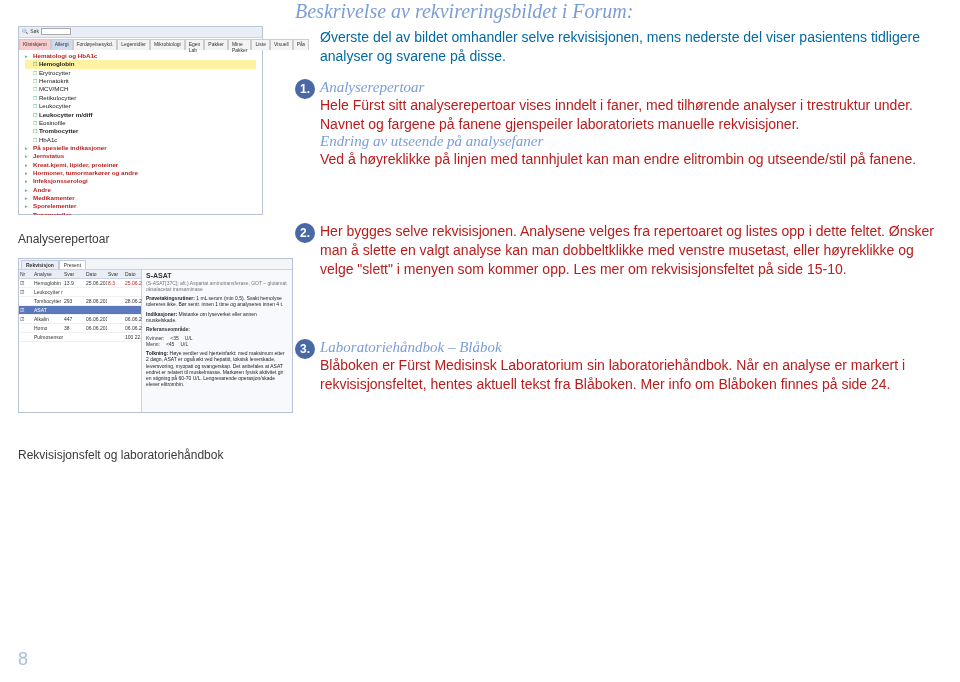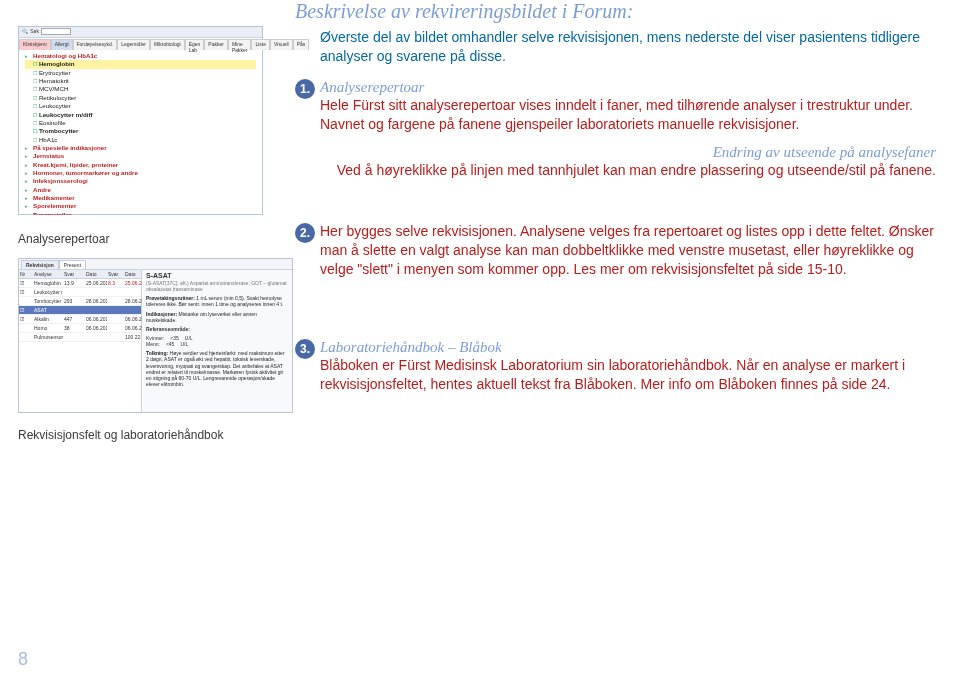--- a/index.html
+++ b/index.html
@@ -29,21 +29,21 @@
       top: 28px;
       font-size: 14px;
       line-height: 1.35;
       color: #0369a1;
     }
     .section {
       position: absolute;
       left: 320px; right: 24px;
     }
     .sec-1 { top: 78px; }
-    .sec-sub { top: 143px; text-align: right; }
+    .sec-sub { top: 132px; }
     .sec-2 { top: 222px; }
     .sec-3 { top: 338px; }
 
     .numbullet {
       width: 20px; height: 20px; border-radius: 50%;
       background: #4868a6;
       color: #fff;
       font-size: 12px; font-weight: bold;
       display: inline-flex; align-items: center; justify-content: center;
       position: absolute; left: -25px; top: 1px;
@@ -59,21 +59,21 @@
       line-height: 1.35;
       color: #b91c1c;
     }
 
     .caption {
       position: absolute;
       font-size: 12px;
       color: #3a3a3a;
     }
     .cap1 { left: 18px; top: 232px; }
-    .cap2 { left: 18px; top: 428px; }
+    .cap2 { left: 18px; top: 448px; }
 
     .page-number {
       position: absolute;
       left: 18px; bottom: 12px;
       font-size: 18px;
       color: #a7bee0;
     }
 
     
     .snap {
@@ -148,21 +148,21 @@
   <div class="content-block intro">Øverste del av bildet omhandler selve rekvisisjonen, mens nederste del viser pasientens tidligere analyser og svarene på disse.</div>
 
   <div class="section sec-1">
     <span class="numbullet">1.</span>
     <span class="sec-title">Analyserepertoar</span>
     <div class="sec-body">Hele Fürst sitt analyserepertoar vises inndelt i faner, med tilhørende analyser i trestruktur under. Navnet og fargene på fanene gjenspeiler laboratoriets manuelle rekvisisjoner.</div>
   </div>
 
   <div class="section sec-sub">
     <span class="sec-title">Endring av utseende på analysefaner</span>
-    <div class="sec-body">Ved å høyreklikke på linjen med tannhjulet kan man endre plassering og utseende/stil på fanene.</div>
+    <div class="sec-body">Ved å høyreklikke på linjen med tannhjulet kan man endre elitrombin og utseende/stil på fanene.</div>
   </div>
 
   <div class="section sec-2">
     <span class="numbullet">2.</span>
     <div class="sec-body">Her bygges selve rekvisisjonen. Analysene velges fra repertoaret og listes opp i dette feltet. Ønsker man å slette en valgt analyse kan man dobbeltklikke med venstre musetast, eller høyreklikke og velge "slett" i menyen som kommer opp. Les mer om rekvisisjonsfeltet på side 15-10.</div>
   </div>
 
   <div class="section sec-3">
     <span class="numbullet">3.</span>
     <span class="sec-title">Laboratoriehåndbok – Blåbok</span>

